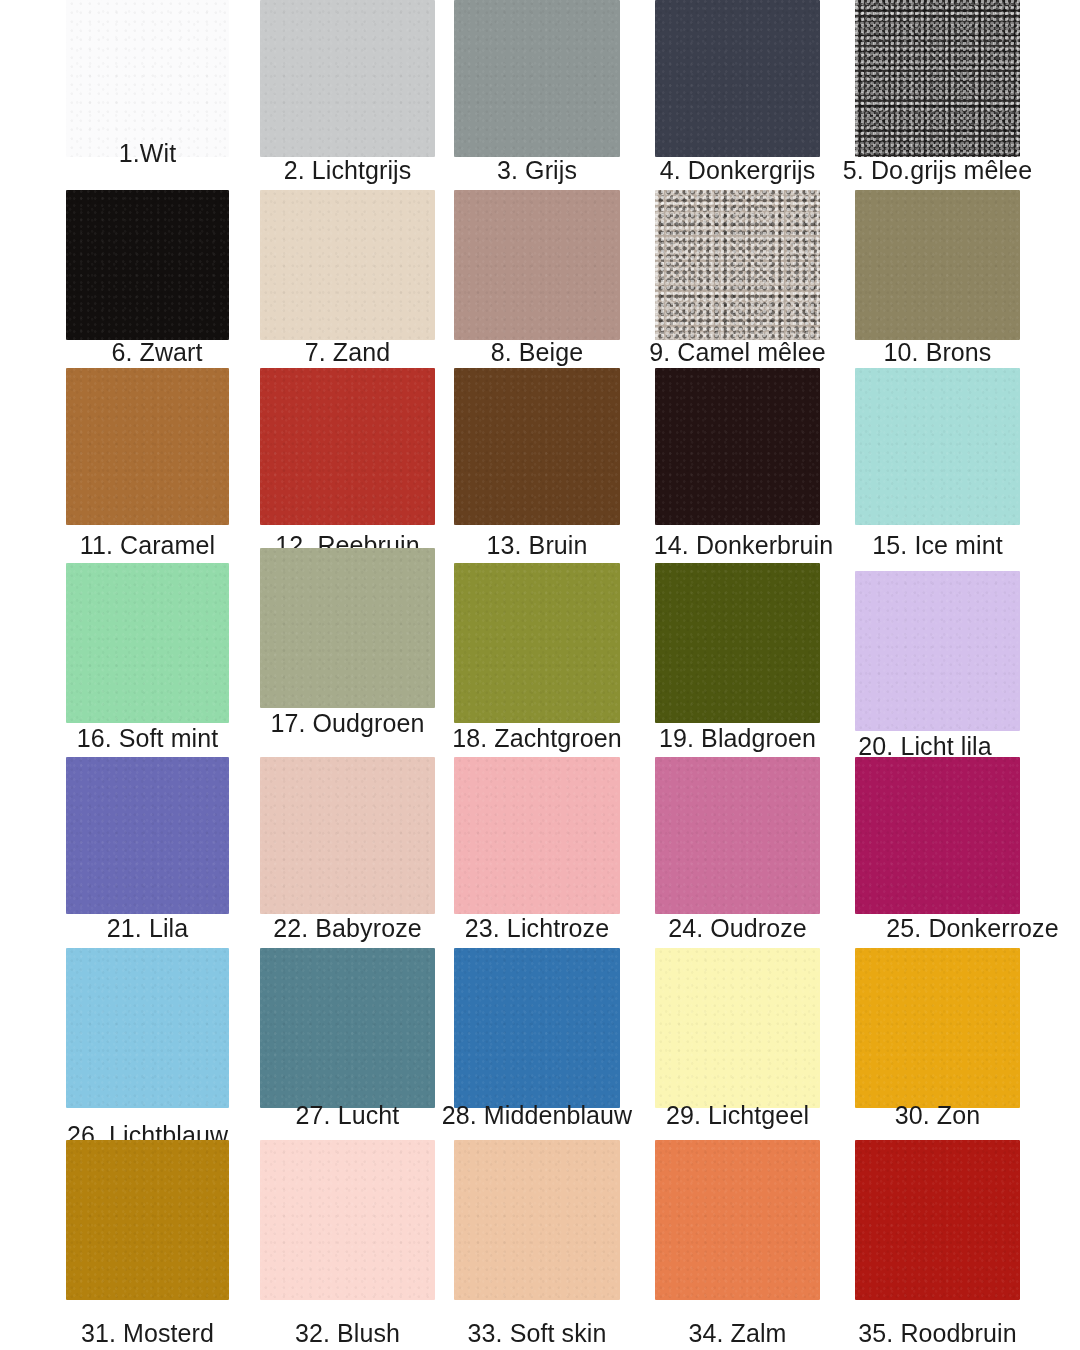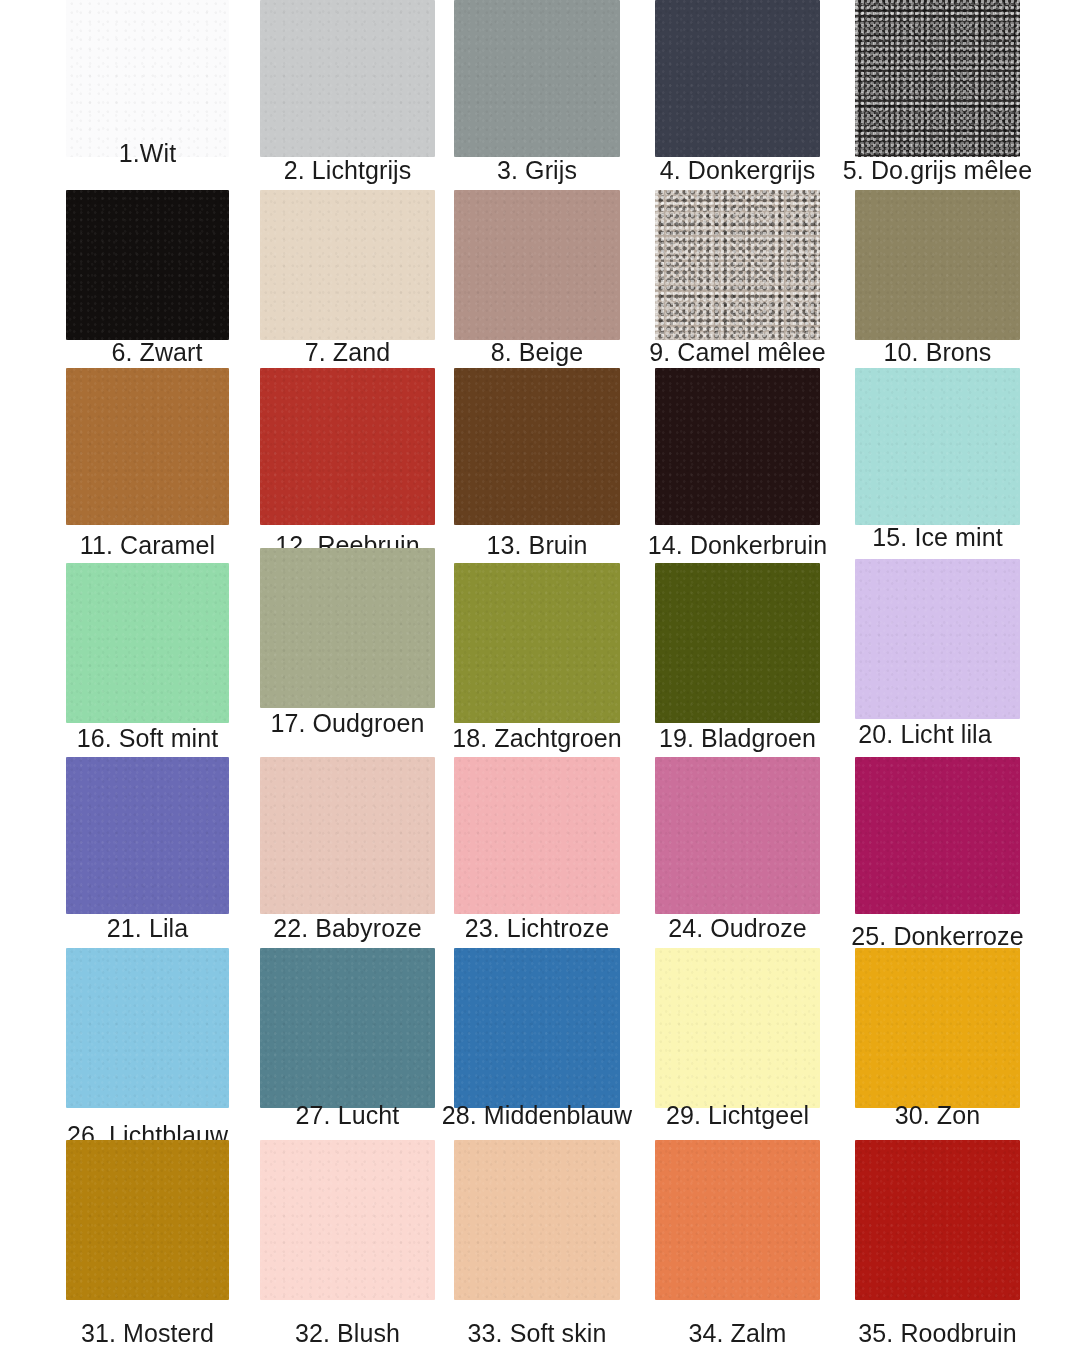--- a/index.html
+++ b/index.html
@@ -138,27 +138,27 @@
     <div class="swatch-cell" style="left: 454px; top: 368px; width: 166px; height: 196px;">
       <div class="swatch-chip" title="13. Bruin" style="width: 166px; height: 157px; background: rgb(102, 64, 31);">
         <div class="tex"></div>
       </div>
       <div class="swatch-label" style="top: 162px;">13. Bruin</div>
     </div>
     <div class="swatch-cell" style="left: 655px; top: 368px; width: 165px; height: 196px;">
       <div class="swatch-chip" title="14. Donkerbruin" style="width: 165px; height: 157px; background: rgb(36, 19, 19);">
         <div class="tex"></div>
       </div>
-      <div class="swatch-label" style="top: 162px;">14. Donkerbruin</div>
+      <div class="swatch-label" style="top: 162px; margin-left: 6px;">14. Donkerbruin</div>
     </div>
     <div class="swatch-cell" style="left: 855px; top: 368px; width: 165px; height: 196px;">
       <div class="swatch-chip" title="15. Ice mint" style="width: 165px; height: 157px; background: rgb(166, 221, 216);">
         <div class="tex"></div>
       </div>
-      <div class="swatch-label" style="top: 154px;">15. Ice mint</div>
+      <div class="swatch-label" style="top: 162px;">15. Ice mint</div>
     </div>
     <div class="swatch-cell" style="left: 66px; top: 563px; width: 163px; height: 194px;">
       <div class="swatch-chip" title="16. Soft mint" style="width: 163px; height: 160px; background: rgb(147, 219, 170);">
         <div class="tex"></div>
       </div>
       <div class="swatch-label" style="top: 160px;">16. Soft mint</div>
     </div>
     <div class="swatch-cell" style="left: 260px; top: 548px; width: 175px; height: 194px;">
       <div class="swatch-chip" title="17. Oudgroen" style="width: 175px; height: 160px; background: rgb(166, 171, 140);">
         <div class="tex"></div>
@@ -170,21 +170,21 @@
         <div class="tex"></div>
       </div>
       <div class="swatch-label" style="top: 160px;">18. Zachtgroen</div>
     </div>
     <div class="swatch-cell" style="left: 655px; top: 563px; width: 165px; height: 194px;">
       <div class="swatch-chip" title="19. Bladgroen" style="width: 165px; height: 160px; background: rgb(77, 87, 16);">
         <div class="tex"></div>
       </div>
       <div class="swatch-label" style="top: 160px;">19. Bladgroen</div>
     </div>
-    <div class="swatch-cell" style="left: 855px; top: 559px; width: 140px; height: 194px;">
+    <div class="swatch-cell" style="left: 855px; top: 571px; width: 140px; height: 194px;">
       <div class="swatch-chip" title="20. Licht lila" style="width: 165px; height: 160px; background: rgb(212, 192, 236);">
         <div class="tex"></div>
       </div>
       <div class="swatch-label" style="top: 160px;">20. Licht lila</div>
     </div>
     <div class="swatch-cell" style="left: 66px; top: 757px; width: 163px; height: 190px;">
       <div class="swatch-chip" title="21. Lila" style="width: 163px; height: 157px; background: rgb(106, 106, 181);">
         <div class="tex"></div>
       </div>
       <div class="swatch-label" style="top: 156px;">21. Lila</div>
@@ -204,21 +204,21 @@
     <div class="swatch-cell" style="left: 655px; top: 757px; width: 165px; height: 190px;">
       <div class="swatch-chip" title="24. Oudroze" style="width: 165px; height: 157px; background: rgb(203, 111, 155);">
         <div class="tex"></div>
       </div>
       <div class="swatch-label" style="top: 156px;">24. Oudroze</div>
     </div>
     <div class="swatch-cell" style="left: 855px; top: 757px; width: 165px; height: 190px;">
       <div class="swatch-chip" title="25. Donkerroze" style="width: 165px; height: 157px; background: rgb(168, 23, 92);">
         <div class="tex"></div>
       </div>
-      <div class="swatch-label" style="top: 164px;">25. Donkerroze</div>
+      <div class="swatch-label" style="top: 156px; margin-left: 35px;">25. Donkerroze</div>
     </div>
     <div class="swatch-cell" style="left: 66px; top: 948px; width: 163px; height: 186px;">
       <div class="swatch-chip" title="26. Lichtblauw" style="width: 163px; height: 160px; background: rgb(134, 199, 227);">
         <div class="tex"></div>
       </div>
       <div class="swatch-label" style="top: 144px; margin-top: 28px;">26. Lichtblauw</div>
     </div>
     <div class="swatch-cell" style="left: 260px; top: 948px; width: 175px; height: 186px;">
       <div class="swatch-chip" title="27. Lucht" style="width: 175px; height: 160px; background: rgb(84, 129, 142);">
         <div class="tex"></div>

